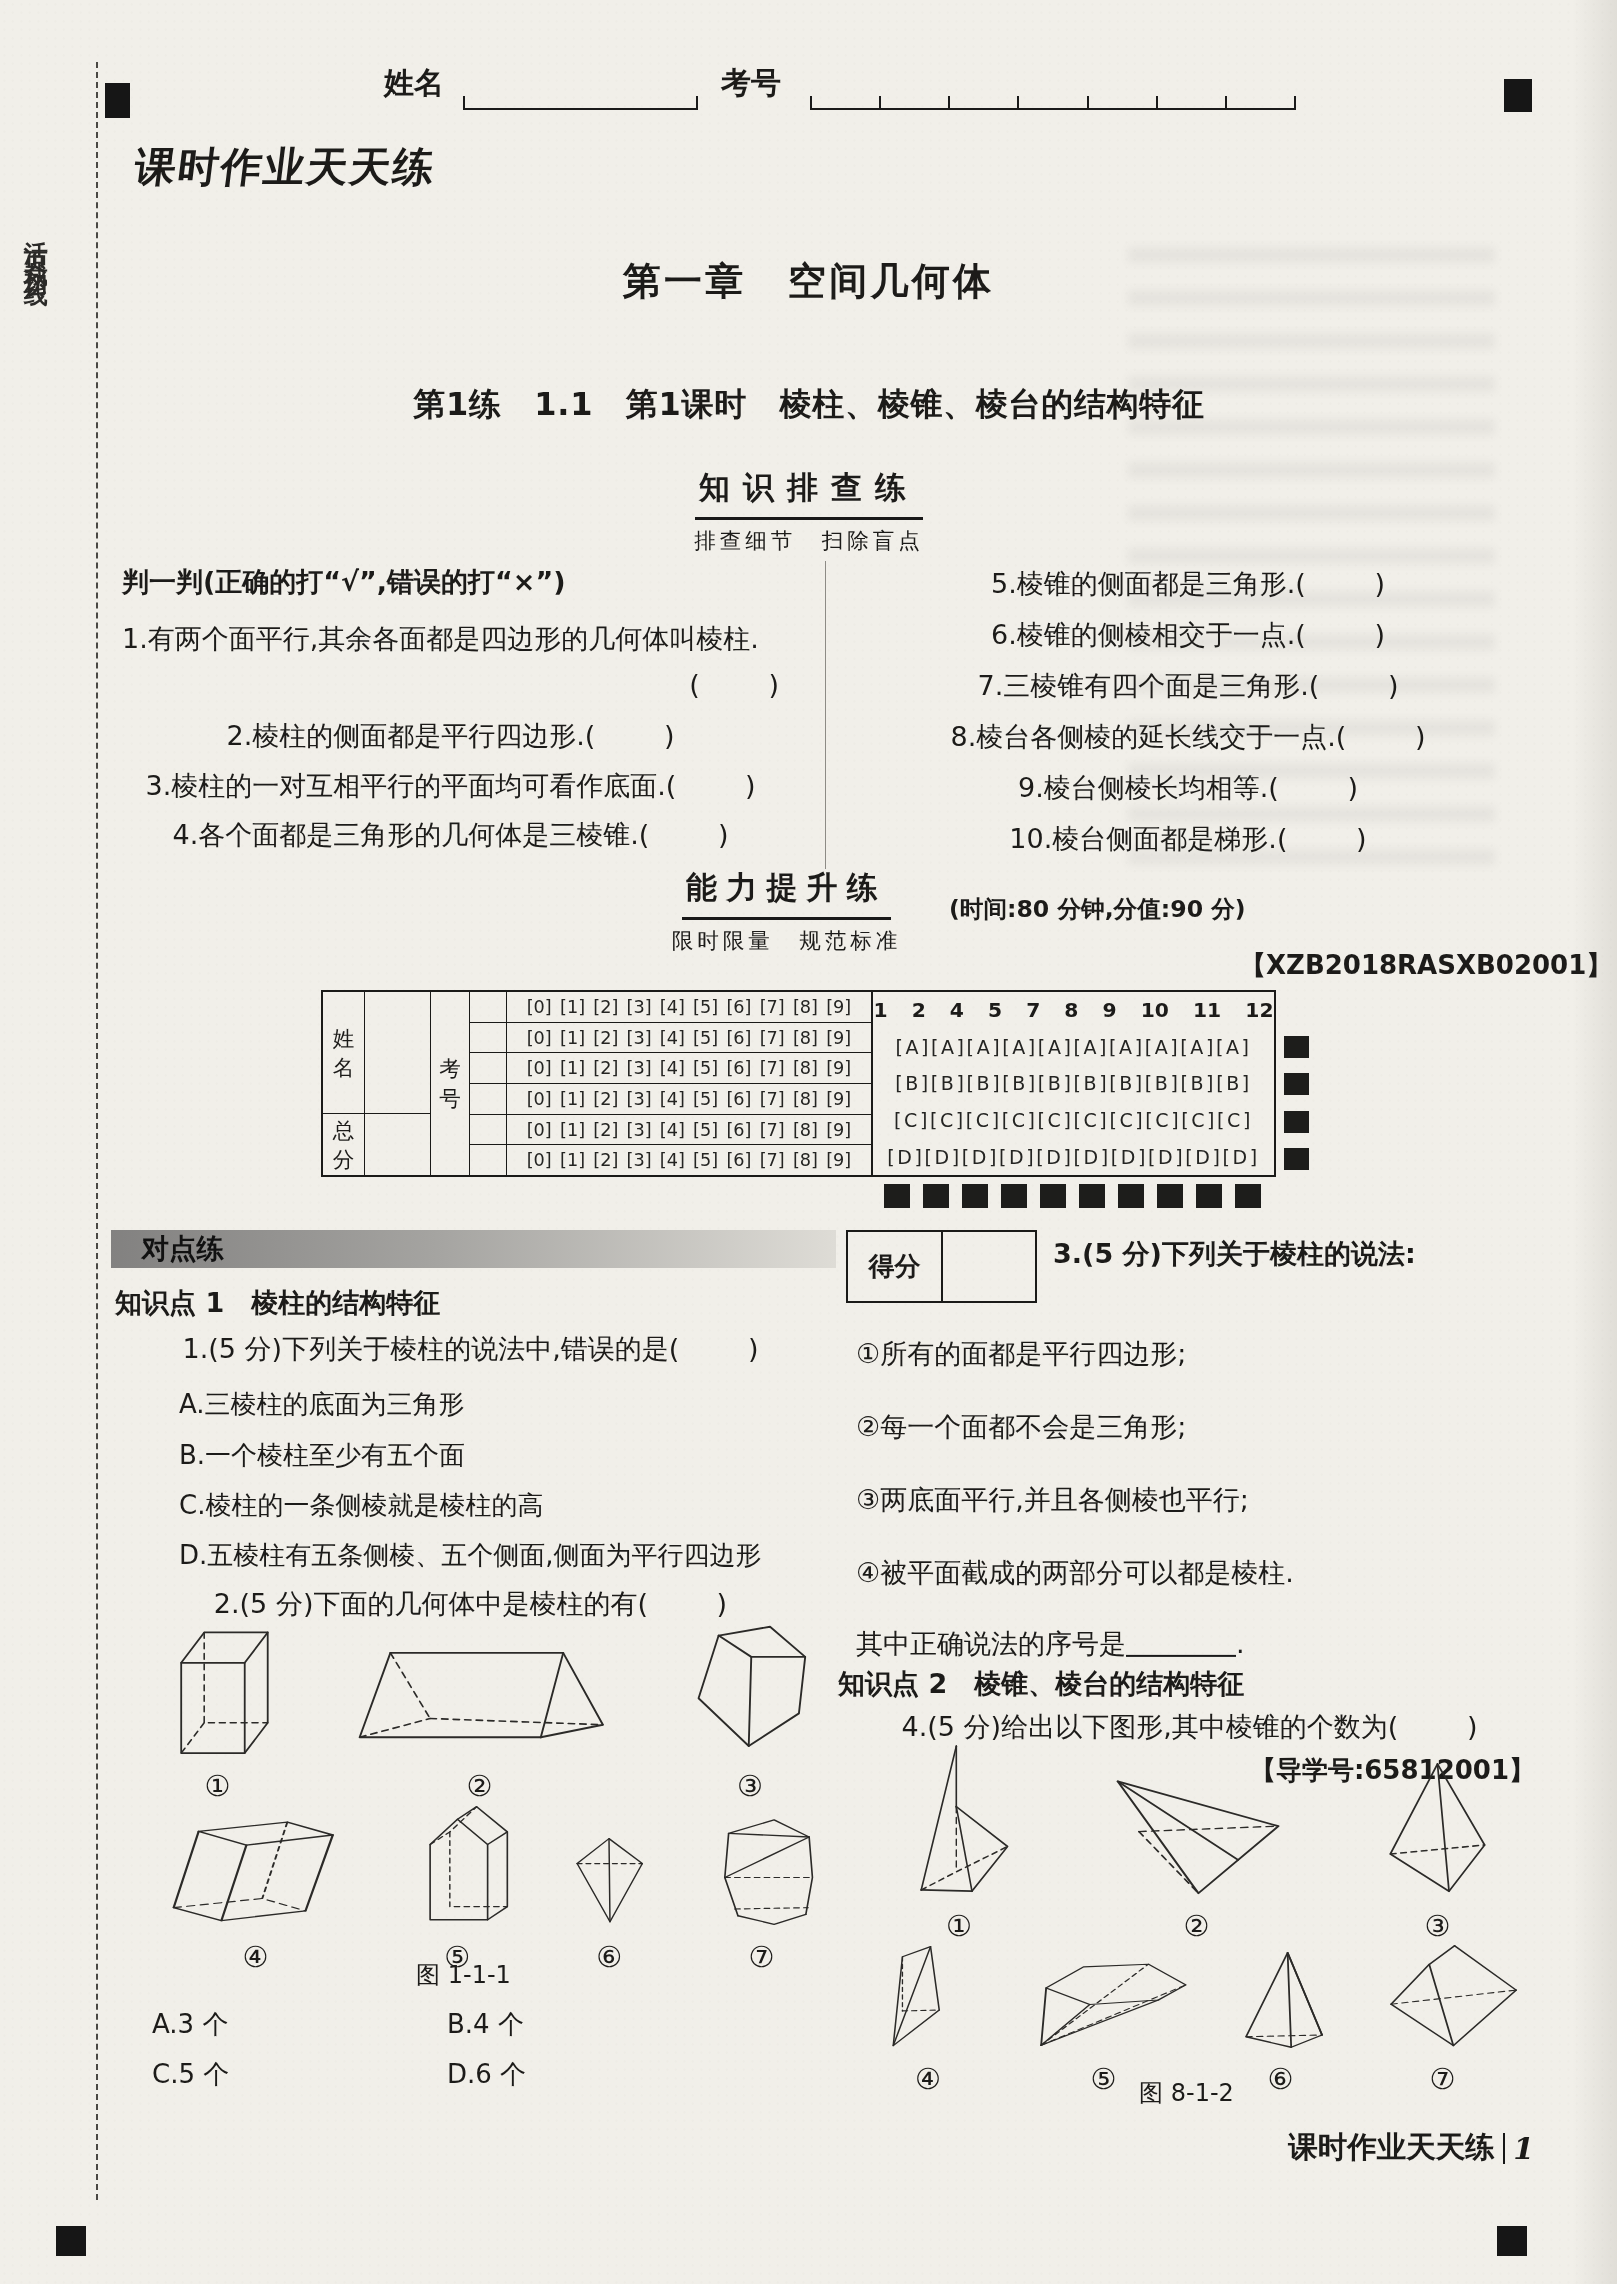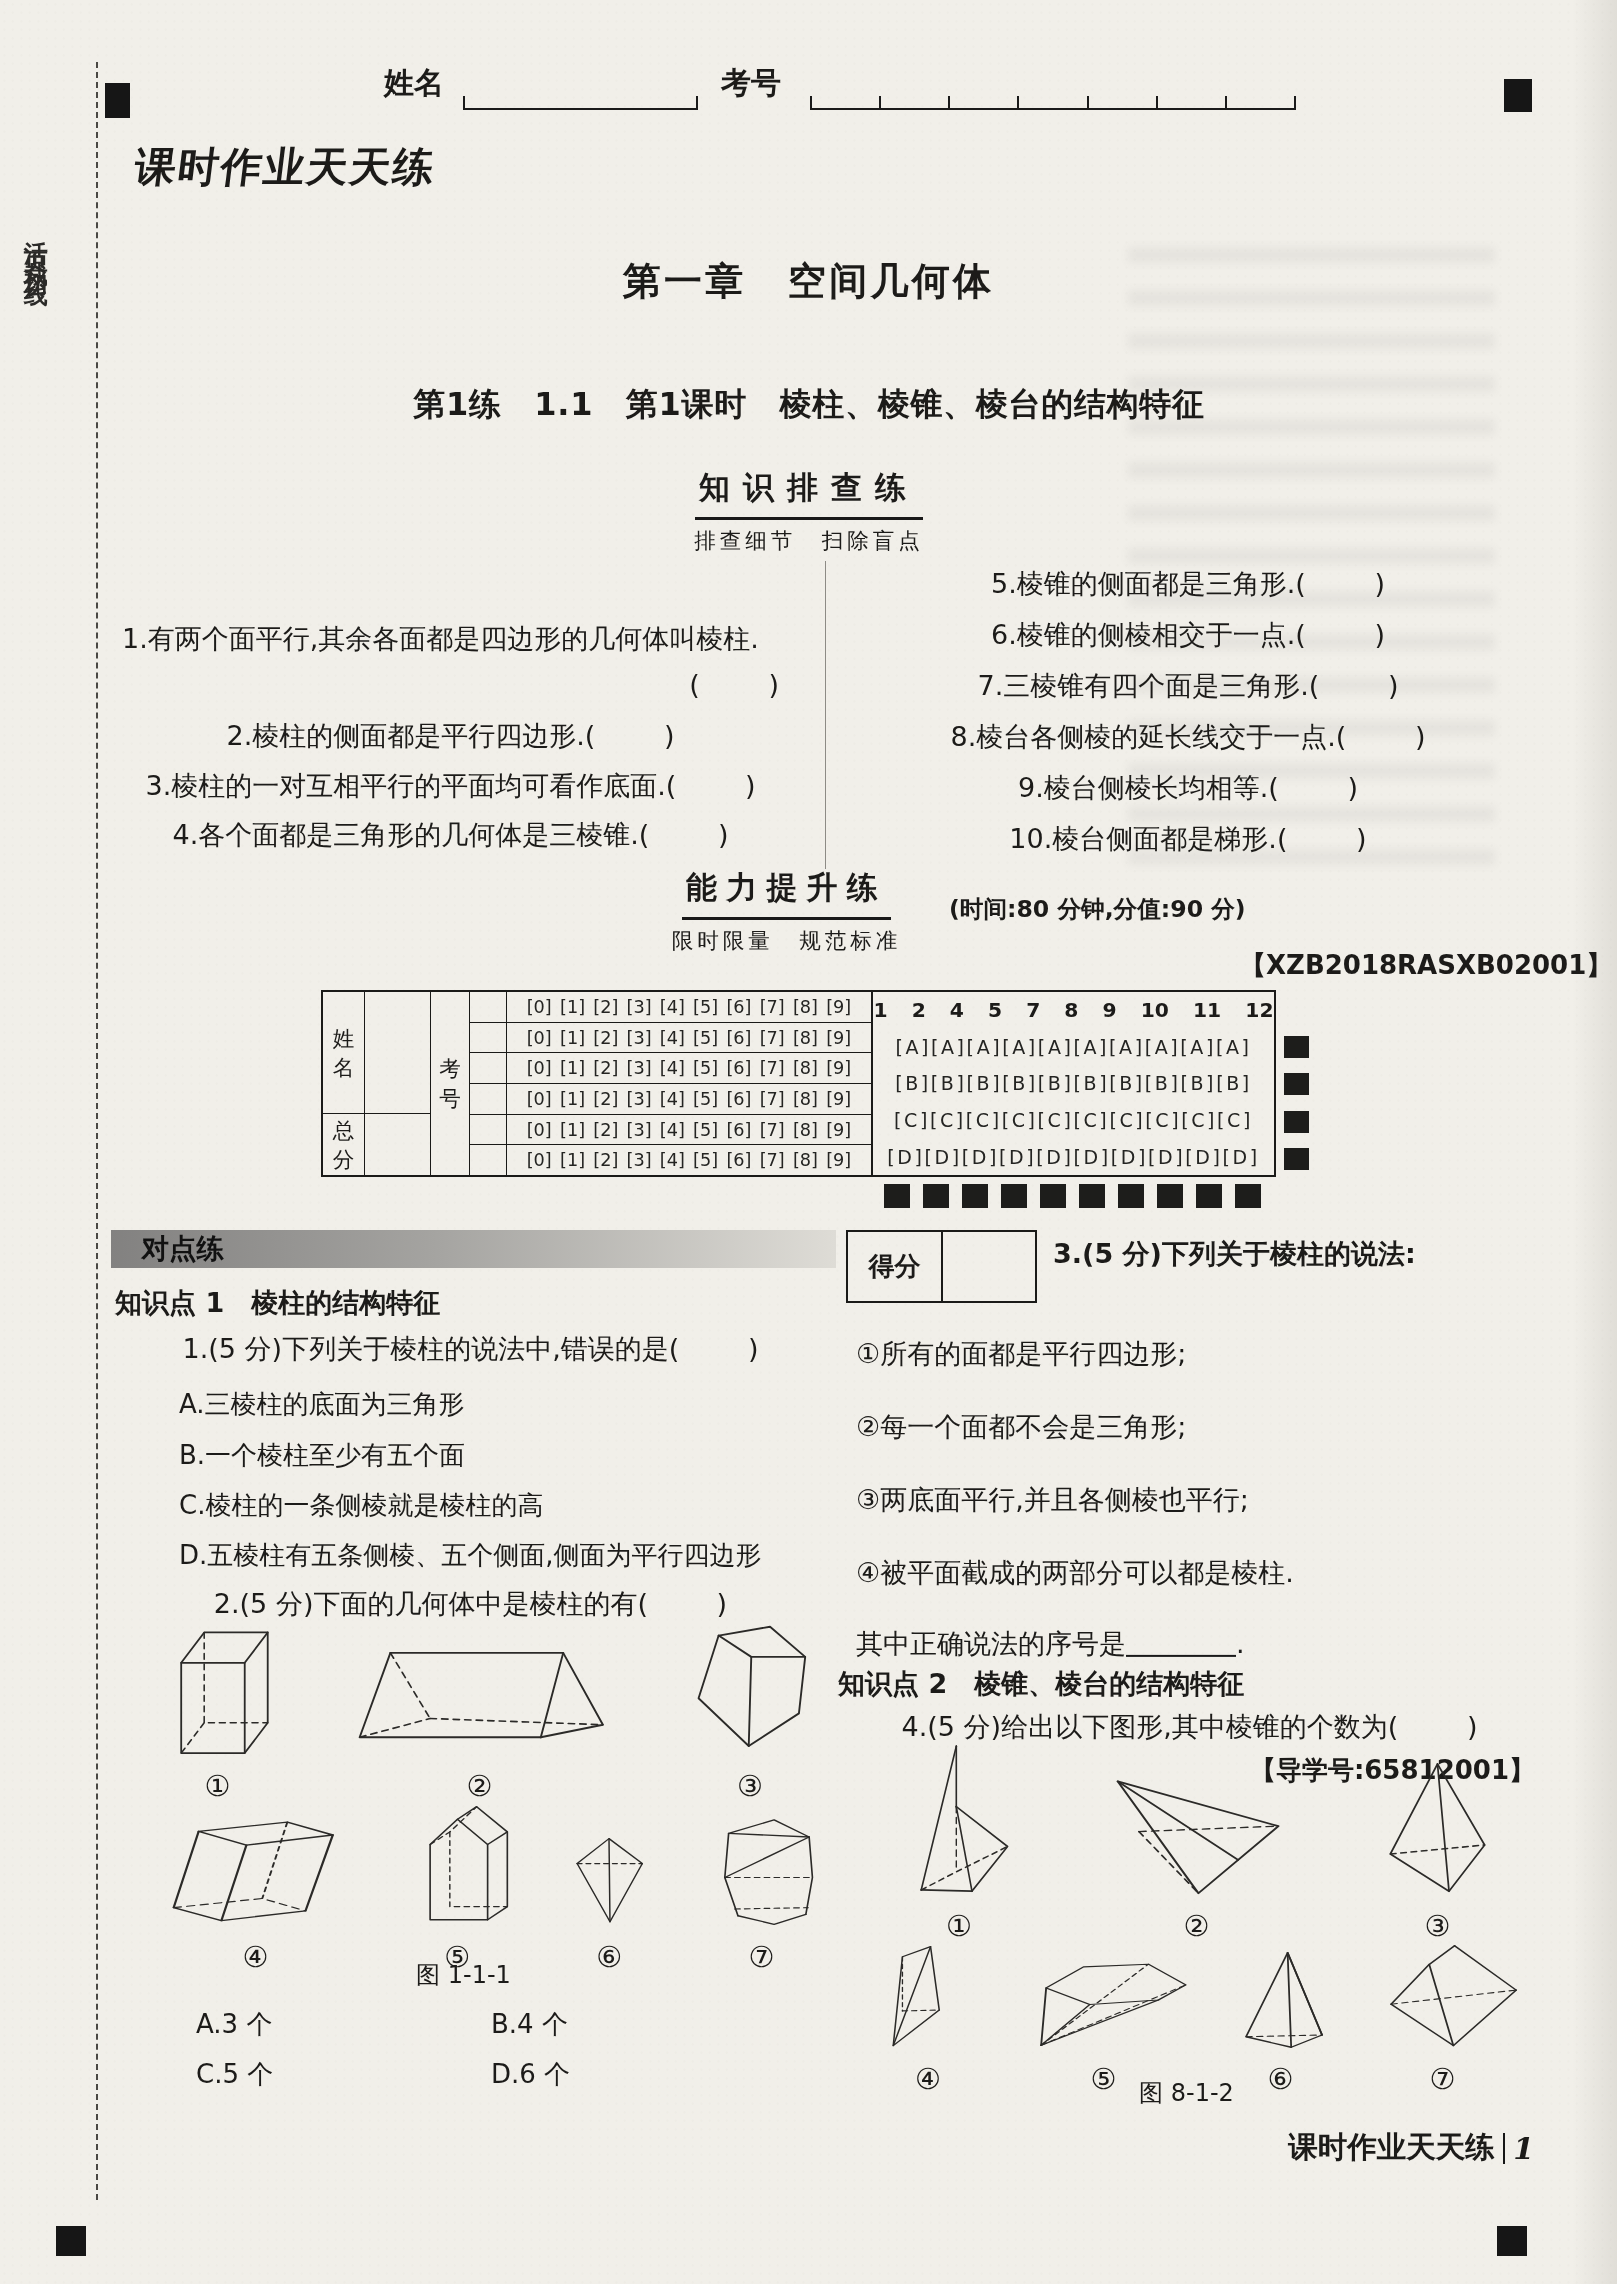--- a/index.html
+++ b/index.html
@@ -56,21 +56,21 @@
   .calside{position:absolute;width:25px;height:22px;background:#1d1d1b;}
   .calrow{position:absolute;display:flex;gap:13px;}
   .calrow b{width:26px;height:23.6px;background:#1d1d1b;}
   
   .drillbar{position:absolute;background:linear-gradient(90deg,#828180 0%,#a5a4a1 45%,#dedcd6 100%);
     display:flex;align-items:center;padding-left:20px;}
   .drillbar span{font-size:27.5px;font-weight:900;padding-left:10.5px;color:#111;}
   .kp{position:absolute;font-size:27px;font-weight:800;}
   .opt{position:absolute;font-size:26px;margin-left:27px;}
   .optgrid{position:absolute;display:flex;font-size:26px;}
-  .optgrid span{width:50%;margin-left:44px;}
+  .optgrid span{width:50%;}
   .scorebox{position:absolute;border:2.6px solid #1a1a18;display:flex;box-sizing:border-box;}
   .scorebox .lab{width:93px;display:flex;align-items:center;justify-content:center;font-size:26px;font-weight:600;text-align:center;}
   .scorebox .blank{flex:1;border-left:2px solid #1a1a18;}
   .stmt{position:absolute;font-size:27px;}
   .blankline{display:inline-block;width:110px;height:27.5px;border-bottom:2.6px solid #1a1a1a;transform:translateY(3.9px);}
   .figrow{position:absolute;display:flex;justify-content:space-between;align-items:flex-end;}
   .figblock{display:flex;flex-direction:column;align-items:center;}
   .figblock .flabel{margin-top:13px;font-size:29px;}
   .figsvg{display:block;}
   .caption{position:absolute;text-align:center;font-size:24px;}
@@ -115,20 +115,21 @@
 
   <div class="masthead" style="left:135px;top:140px">课时作业天天练</div>
   <div class="chapter" style="left:258px;top:256px;width:1101px">第一章　空间几何体</div>
   <div class="lesson" style="left:193px;top:383px;width:1232px">第1练　1.1　第1课时　棱柱、棱锥、棱台的结构特征</div>
 
   <div class="sec-head" style="left:547px;top:467px;width:524px">
     <div class="sec-title">知识排查练</div>
     <div class="sec-sub">排查细节　扫除盲点</div>
   </div>
 
+  <div class="abs bodytext" style="left:122px;top:566px;width:694px;font-weight:600">判一判(正确的打“√”,错误的打“×”)</div>
   <div class="abs bodytext" style="left:122px;top:623px;width:701px">1.有两个面平行,其余各面都是四边形的几何体叫棱柱.</div>
   <div class="abs" style="left:122px;top:669px;width:694px;text-align:right;padding-right:37px;box-sizing:border-box">
     <span class="bracket">(        )</span>
   </div>
   <div class="qline" style="left:122px;top:720px;width:694px;padding-right:37px;box-sizing:border-box">
     <span>2.棱柱的侧面都是平行四边形.</span>
     <span class="bracket">(        )</span>
   </div>
   <div class="qline" style="left:122px;top:770px;width:694px;padding-right:37px;box-sizing:border-box">
     <span>3.棱柱的一对互相平行的平面均可看作底面.</span>

